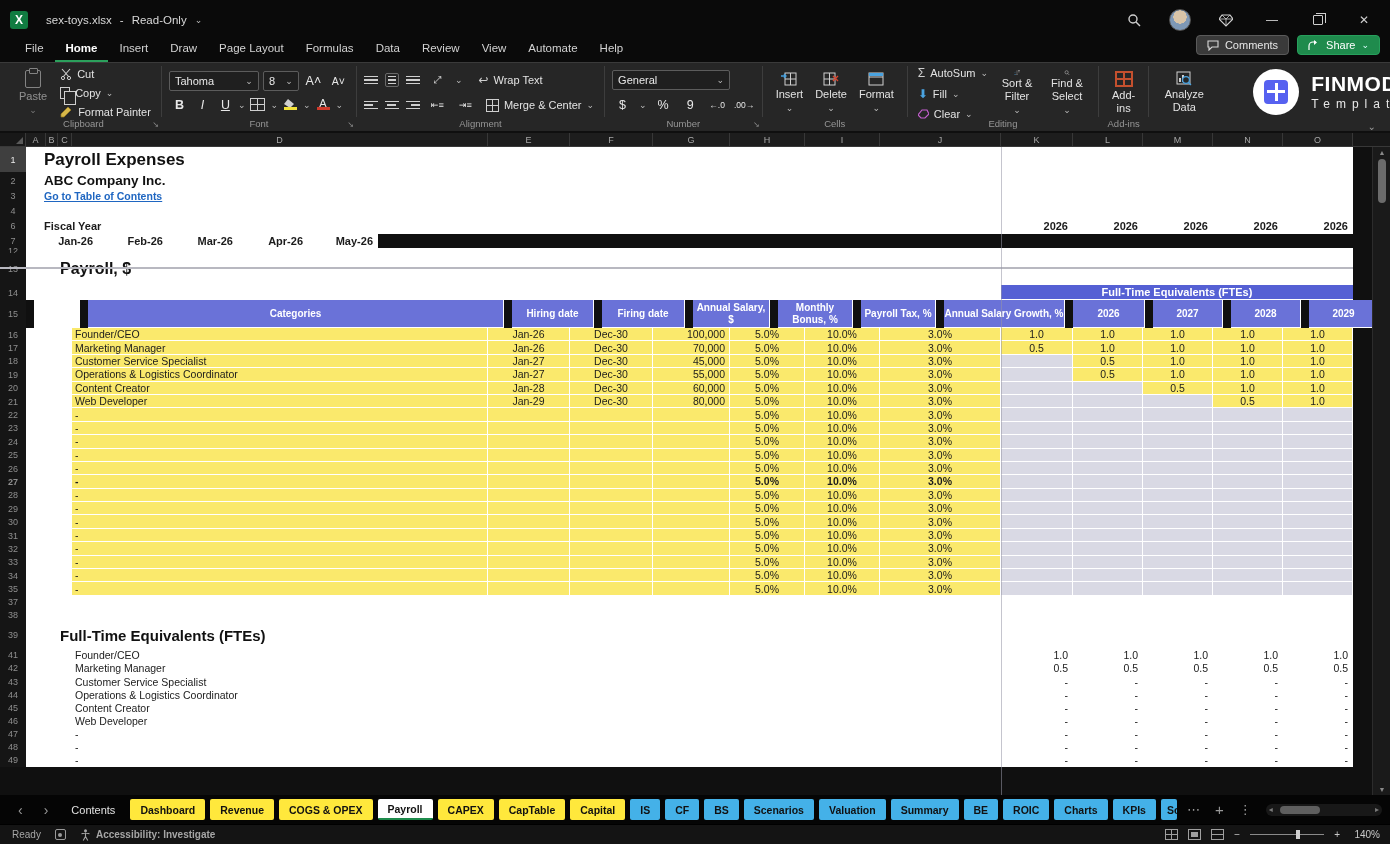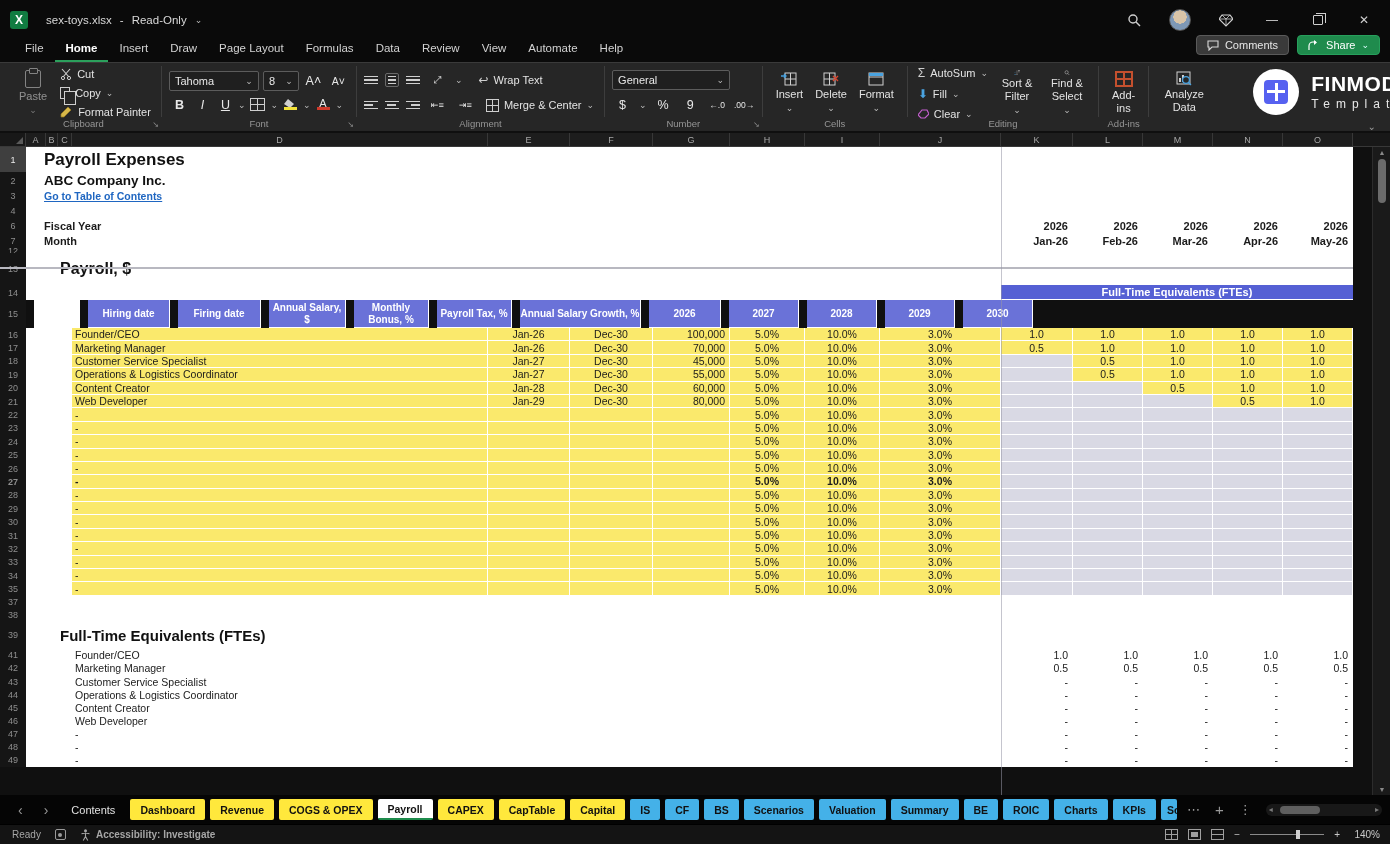--- a/index.html
+++ b/index.html
@@ -509,21 +509,20 @@
           <div class="rn">6</div>
           <div class="cell bold" style="width: 975px; padding-left: 18px; font-size: 11px;">Fiscal Year</div>
           <div class="cell c-right bold" style="width: 72px; font-size: 11px; padding-right: 5px;">2026</div>
           <div class="cell c-right bold" style="width: 70px; font-size: 11px; padding-right: 5px;">2026</div>
           <div class="cell c-right bold" style="width: 70px; font-size: 11px; padding-right: 5px;">2026</div>
           <div class="cell c-right bold" style="width: 70px; font-size: 11px; padding-right: 5px;">2026</div>
           <div class="cell c-right bold" style="width: 70px; font-size: 11px; padding-right: 5px;">2026</div>
         </div>
         <div class="r" style="height: 14px;">
           <div class="rn">7</div>
-          <div class="cell bold" style="width: 975px; padding-left: 18px; font-size: 11px;">Month</div>
           <div class="cell c-right bold" style="width: 72px; font-size: 11px; padding-right: 5px;">Jan-26</div>
           <div class="cell c-right bold" style="width: 70px; font-size: 11px; padding-right: 5px;">Feb-26</div>
           <div class="cell c-right bold" style="width: 70px; font-size: 11px; padding-right: 5px;">Mar-26</div>
           <div class="cell c-right bold" style="width: 70px; font-size: 11px; padding-right: 5px;">Apr-26</div>
           <div class="cell c-right bold" style="width: 70px; font-size: 11px; padding-right: 5px;">May-26</div>
         </div>
         <div class="r" style="height: 5px;">
           <div class="rn">12</div>
           <div class="cell " style="width: 1327px;"></div>
         </div>
@@ -534,20 +533,21 @@
           </div>
         </div>
         <div class="r" style="height: 15px;">
           <div class="rn">14</div>
           <div class="cell " style="width: 975px;"></div>
           <div class="cell bannercell" style="width: 352px;">Full-Time Equivalents (FTEs)</div>
         </div>
         <div class="r" style="height: 28px; gap: 8px;">
           <div class="rn">15</div>
           <div class="cell " style="width: 46px;"></div>
+          <div class="cell hcell" style="width: 416px;">Categories</div>
           <div class="cell hcell" style="width: 82px;">Hiring date</div>
           <div class="cell hcell" style="width: 83px;">Firing date</div>
           <div class="cell hcell" style="width: 77px;">Annual Salary, $</div>
           <div class="cell hcell" style="width: 75px;">Monthly Bonus, %</div>
           <div class="cell hcell" style="width: 75px;">Payroll Tax, %</div>
           <div class="cell hcell" style="width: 121px;">Annual Salary Growth, %</div>
           <div class="cell hcell" style="width: 72px;">2026</div>
           <div class="cell hcell" style="width: 70px;">2027</div>
           <div class="cell hcell" style="width: 70px;">2028</div>
           <div class="cell hcell" style="width: 70px;">2029</div>

